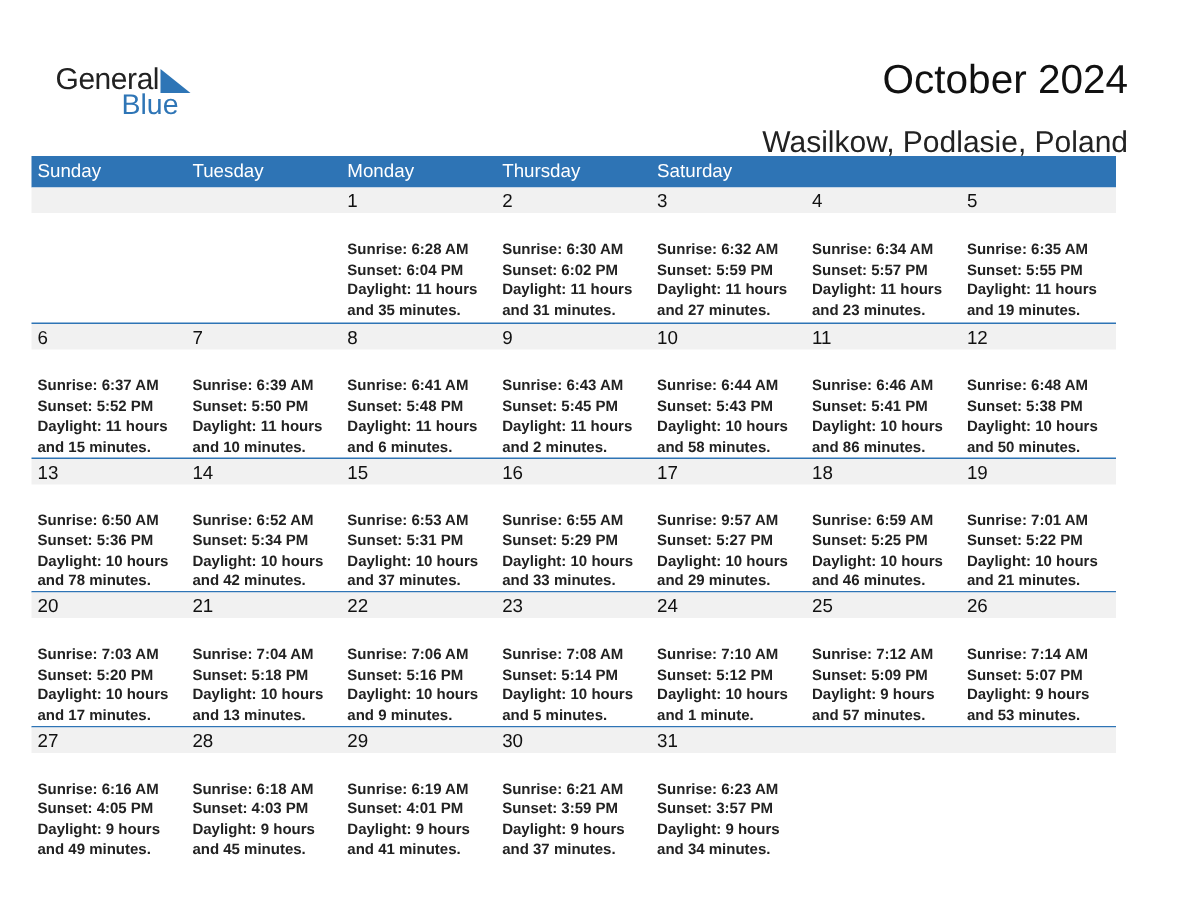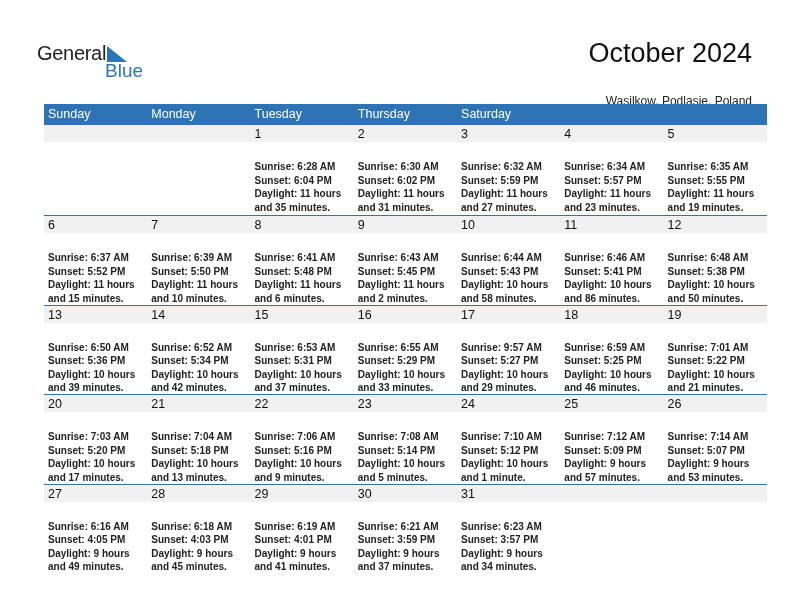--- a/index.html
+++ b/index.html
@@ -2,26 +2,26 @@
 <html><head>
 <meta charset="utf-8">
 <style>
   html, body { margin: 0; padding: 0; }
   body {
     width: 792px; height: 612px; background: #ffffff; position: relative;
     font-family: "Liberation Sans", sans-serif; color: #222; overflow: hidden;
   }
   .logo { position: absolute; left: 37px; top: 42px; width: 100px; height: 40px; text-align: center; }
   .logo .general { position: absolute; left: 0; top: 0; font-size: 20px; color: #222; letter-spacing: -0.3px; }
-  .logo .blue { position: absolute; left: 68px; top: 18px; font-size: 19px; color: #2e75b6; }
+  .logo .blue { position: absolute; left: 44px; top: 18px; font-size: 19px; color: #2e75b6; }
   .logo .tri { position: absolute; left: 70px; top: 4px; width: 0; height: 0;
     border-left: 20px solid #2e75b6; border-top: 16px solid transparent; }
   .title { position: absolute; right: 40px; top: 38px; font-size: 27px; color: #111; margin-left: 35px; }
-  .subtitle { position: absolute; right: 40px; top: 94px; font-size: 12px; color: #222; }
-  .cal { position: absolute; left: 44px; top: 104px; width: 723px; }
+  .subtitle { position: absolute; right: 40px; top: 84px; font-size: 20px; color: #222; }
+  .cal { position: absolute; left: 21px; top: 104px; width: 723px; }
   .head { display: flex; background: #2e74b5; height: 21px; }
   .head div { width: 103.28px; color: #fff; font-size: 12.5px; line-height: 21px; padding-left: 4px; box-sizing: border-box; }
   .week { position: relative; height: 90px; }
   .week.bordered { border-top: 1.5px solid #2e74b5; height: 88.5px; }
   .band { position: absolute; left: 0; right: 0; top: 0; height: 17px; background: #f1f1f1; }
   .cells { position: absolute; left: 0; top: 0; display: flex; width: 100%; }
   .cell { width: 103.28px; box-sizing: border-box; padding-left: 4px; }
   .num { font-size: 12.5px; height: 17px; line-height: 18px; color: #111; }
   .info { font-size: 10px; line-height: 13.6px; color: #222; margin-top: 18px; font-weight: bold; }
   .info div { white-space: nowrap; }
@@ -34,22 +34,22 @@
   <span class="tri"></span>
   <span class="blue">Blue</span>
 </div>
 
 <div class="title">October 2024</div>
 <div class="subtitle">Wasilkow, Podlasie, Poland</div>
 
 <div class="cal">
   <div class="head">
     <div>Sunday</div>
+    <div>Tuesday</div>
     <div>Monday</div>
-    <div>Tuesday</div>
     <div>Thursday</div>
     <div>Saturday</div>
   </div>
   <div id="weeks">
       <div class="week">
         <div class="band"></div>
         <div class="cells">
           <div class="cell">
             <div class="num"></div>
             <div class="info">
@@ -185,21 +185,21 @@
       </div>
       <div class="week bordered">
         <div class="band"></div>
         <div class="cells">
           <div class="cell">
             <div class="num">13</div>
             <div class="info">
               <div>Sunrise: 6:50 AM</div>
               <div>Sunset: 5:36 PM</div>
               <div>Daylight: 10 hours</div>
-              <div>and 39 minutes.</div>
+              <div>and 78 minutes.</div>
             </div>
           </div>
           <div class="cell">
             <div class="num">14</div>
             <div class="info">
               <div>Sunrise: 6:52 AM</div>
               <div>Sunset: 5:34 PM</div>
               <div>Daylight: 10 hours</div>
               <div>and 42 minutes.</div>
             </div>

